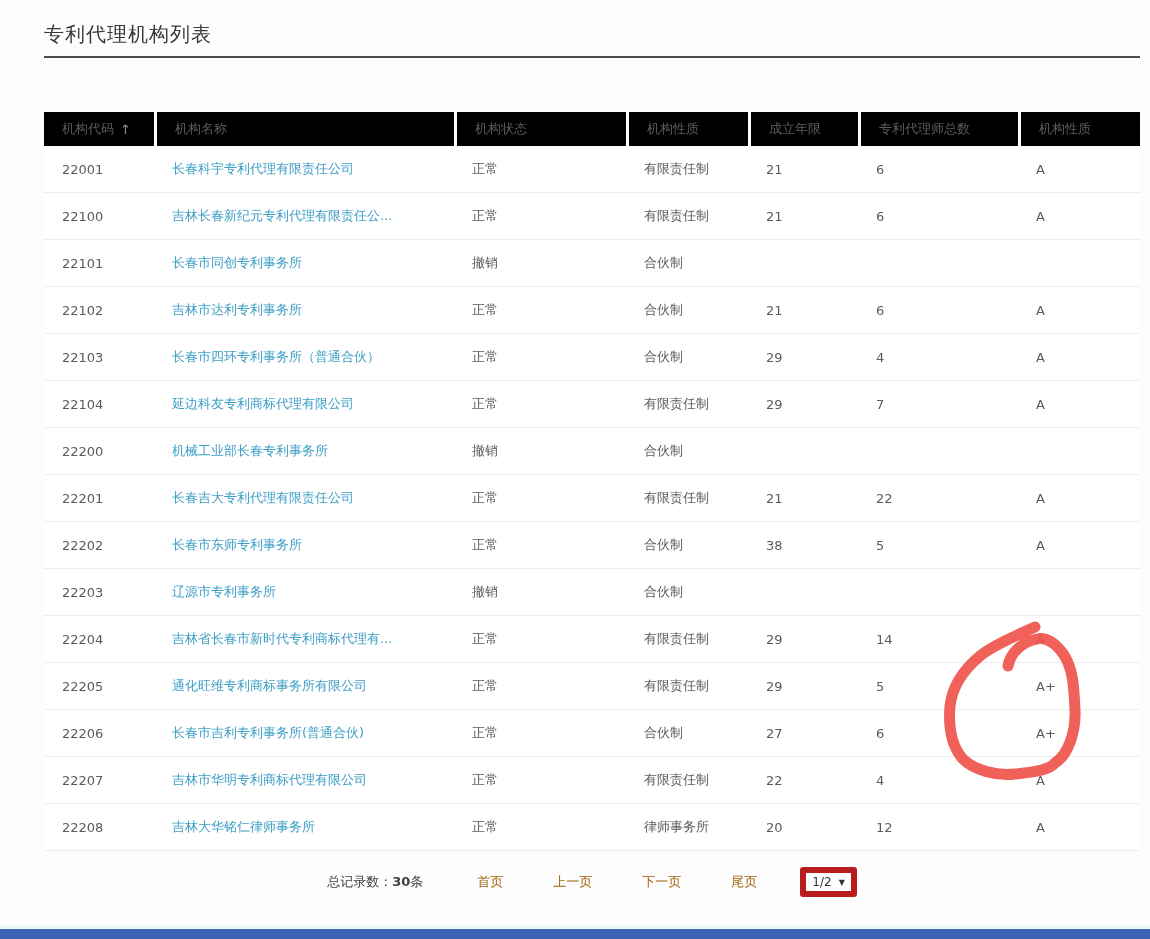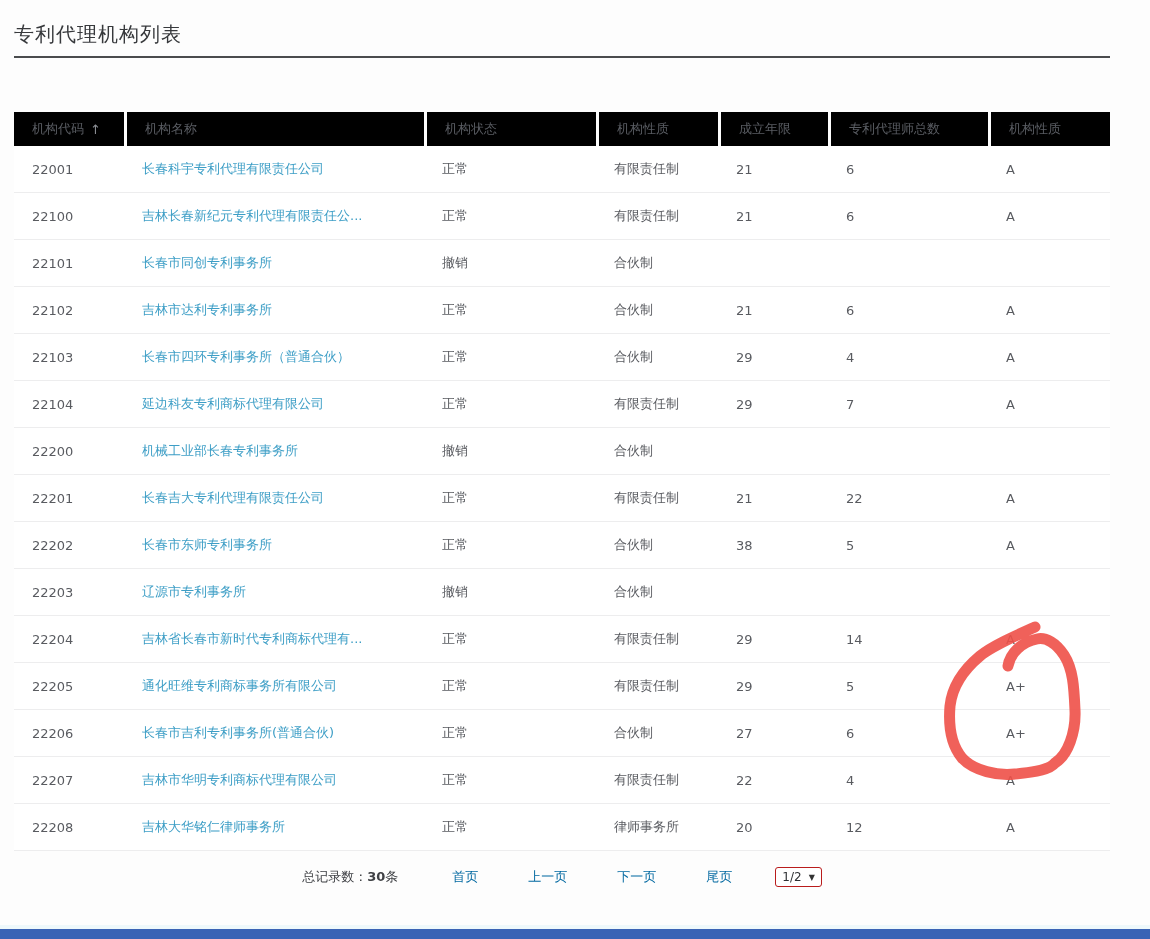--- a/index.html
+++ b/index.html
@@ -4,21 +4,21 @@
 <style>
   * { box-sizing: border-box; margin: 0; padding: 0; }
   html,body { width:1150px; height:939px; }
   body {
     position: relative;
     background: #fdfdfd;
     font-family: "DejaVu Sans", "Liberation Sans", sans-serif;
     overflow: hidden;
     color: #54565c;
   }
-  .container { position:absolute; left:14px; top:0; width:1096px; }
+  .container { position:absolute; left:44px; top:0; width:1096px; }
 
   
   .title-block { padding-top:20px; padding-bottom:8px; border-bottom:2px solid #4a4c4e; }
   .page-title { font-size:20px; line-height:28px; color:#37393c; letter-spacing:1px; font-weight:400; }
 
   
   .table-wrap { margin-top:54px; background:#fff; }
   .thead { display:flex; height:34px; }
   .hcell {
     background:#000000; color:#5a5d63; font-size:13px;
@@ -44,25 +44,25 @@
 
   .name-link { color:#3d9ec6; text-decoration:none; cursor:pointer; }
 
   
   .pagination {
     margin-top:16px; text-align:center; font-size:13px; color:#3f4145;
     display:flex; justify-content:center; align-items:center;gap:28px;
   }
   .total-label { margin-right:26px; }
   .total-count { font-weight:bold; }
-  .pg-link { color:#0369a1; text-decoration:none; cursor:pointer; margin:0 11px;font-family:Liberation Mono, monospace; }
+  .pg-link { color:#a16207; text-decoration:none; cursor:pointer; margin:0 11px;font-family:Liberation Mono, monospace; }
   .pg-link.first { margin-left:0; }
   .page-select {
     display:inline-flex; align-items:center;
-    border:1px solid #b91c1c; border-radius:3px;
+    border:6px solid #b91c1c; border-radius:3px;
     padding:2px 6px; margin-left:4px; font-size:12px; color:#2f3134;
     background:#fff; cursor:pointer;
   }
   .page-select .caret { font-size:8px; margin-left:7px; color:#333; }
 
   
   .annotation-svg { position:absolute; left:938px; top:614px; pointer-events:none; }
 
   
   .light-strip { position:absolute; left:0; bottom:10px; width:1150px; height:4px; background:#eef8fb; }

